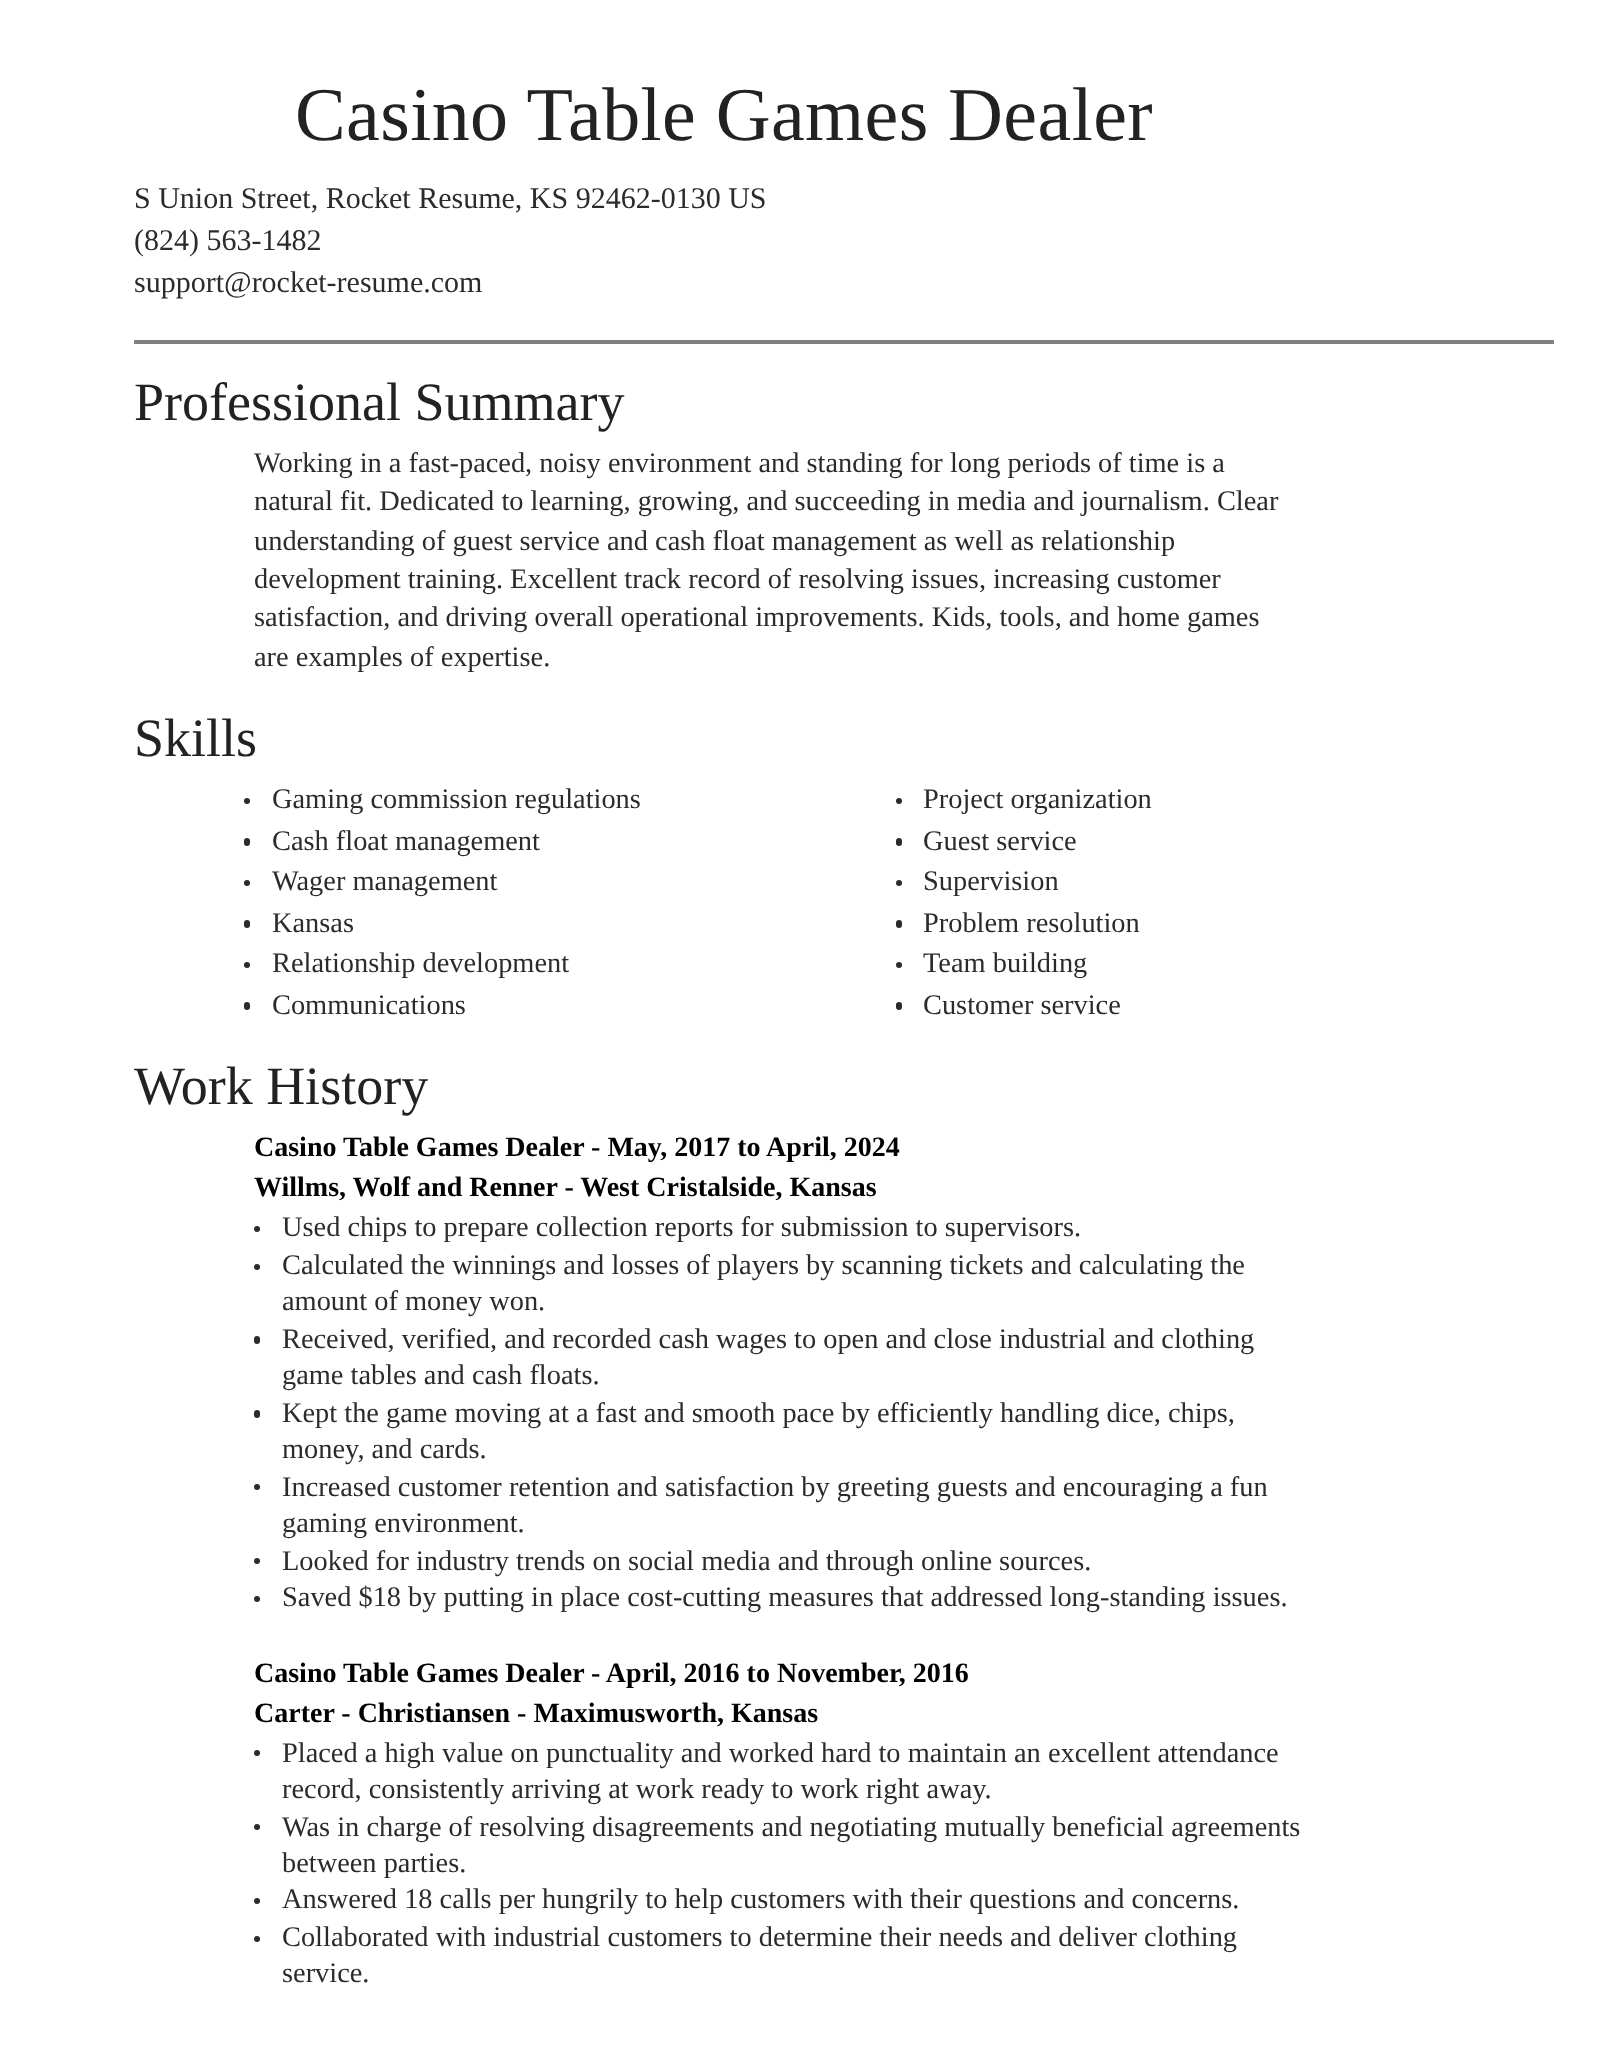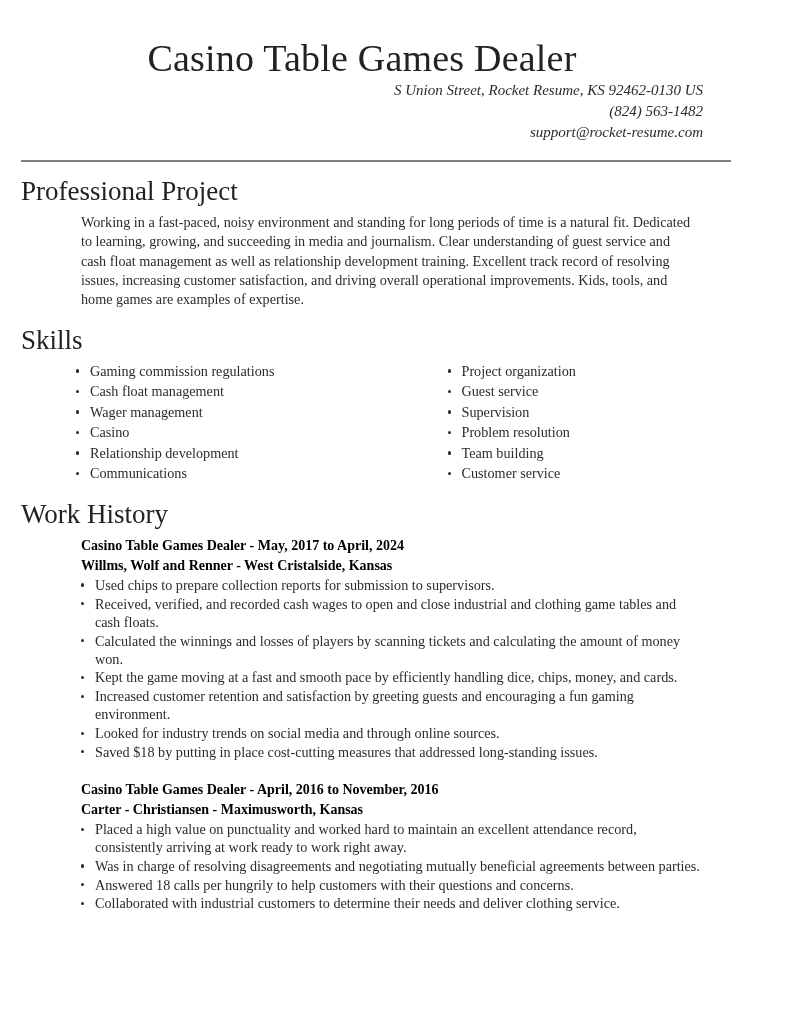--- a/index.html
+++ b/index.html
@@ -12,39 +12,38 @@
     height: 1035px;
     overflow: hidden;
     font-family: "Liberation Serif", "DejaVu Serif", serif;
     color: #2b2b2b;
     -webkit-font-smoothing: antialiased;
   }
   .page {
     width: 724px;
     height: 1035px;
     box-sizing: border-box;
-    padding: 0 21px;
+    padding: 0 67px;
     position: relative;
   }
 
   
   .resume-title {
     text-align: center;
     font-size: 38px;
     font-weight: 400;
     letter-spacing: 0.2px;
     line-height: 1.1;
     margin: 0;
     padding-top: 38px;
     color: #222222;
   }
   .contact-block {
-    text-align: right;
-    margin-top: 0;
-    font-style: italic;
+    text-align: left;
+    margin-top: 10px;
   }
   .contact-line {
     font-size: 15px;
     line-height: 21px;
     color: #2b2b2b;
   }
   .header-rule {
     border: 0;
     border-top: 2px solid #808080;
     margin: 17px 0 0 0;
@@ -151,36 +150,36 @@
     <h1 class="resume-title">Casino Table Games Dealer</h1>
     <div class="contact-block">
       <div class="contact-line">S Union Street, Rocket Resume, KS 92462-0130 US</div>
       <div class="contact-line">(824) 563-1482</div>
       <div class="contact-line">support@rocket-resume.com</div>
     </div>
     <hr class="header-rule">
   </div>
 
   <div class="section">
-    <h2 class="section-heading">Professional Project</h2>
+    <h2 class="section-heading">Professional Summary</h2>
     <div class="section-body">
       <p class="summary-text">Working in a fast-paced, noisy environment and standing for long periods of time is a natural fit. Dedicated to learning, growing, and succeeding in media and journalism. Clear understanding of guest service and cash float management as well as relationship development training. Excellent track record of resolving issues, increasing customer satisfaction, and driving overall operational improvements. Kids, tools, and home games are examples of expertise.</p>
     </div>
   </div>
 
   <div class="section" style="margin-top:15px;font-family:Liberation Serif, serif;">
     <h2 class="section-heading">Skills</h2>
     <div class="section-body" style="padding-left:55px;">
       <div class="skills-columns">
         <div class="skills-col left">
           <ul class="bullets">
             <li>Gaming commission regulations</li>
             <li>Cash float management</li>
             <li>Wager management</li>
-            <li>Casino</li>
+            <li>Kansas</li>
             <li>Relationship development</li>
             <li>Communications</li>
           </ul>
         </div>
         <div class="skills-col right">
           <ul class="bullets">
             <li>Project organization</li>
             <li>Guest service</li>
             <li>Supervision</li>
             <li>Problem resolution</li>
@@ -195,22 +194,22 @@
 
   <div class="section work-section" style="">
     <h2 class="section-heading">Work History</h2>
     <div class="section-body">
 
       <div class="job">
         <div class="job-line">Casino Table Games Dealer - May, 2017 to April, 2024</div>
         <div class="job-line">Willms, Wolf and Renner - West Cristalside, Kansas</div>
         <ul class="bullets job-bullets">
           <li>Used chips to prepare collection reports for submission to supervisors.</li>
+          <li>Calculated the winnings and losses of players by scanning tickets and calculating the amount of money won.</li>
           <li>Received, verified, and recorded cash wages to open and close industrial and clothing game tables and cash floats.</li>
-          <li>Calculated the winnings and losses of players by scanning tickets and calculating the amount of money won.</li>
           <li>Kept the game moving at a fast and smooth pace by efficiently handling dice, chips, money, and cards.</li>
           <li>Increased customer retention and satisfaction by greeting guests and encouraging a fun gaming environment.</li>
           <li>Looked for industry trends on social media and through online sources.</li>
           <li>Saved $18 by putting in place cost-cutting measures that addressed long-standing issues.</li>
         </ul>
       </div>
 
       <div class="job">
         <div class="job-line">Casino Table Games Dealer - April, 2016 to November, 2016</div>
         <div class="job-line">Carter - Christiansen - Maximusworth, Kansas</div>

